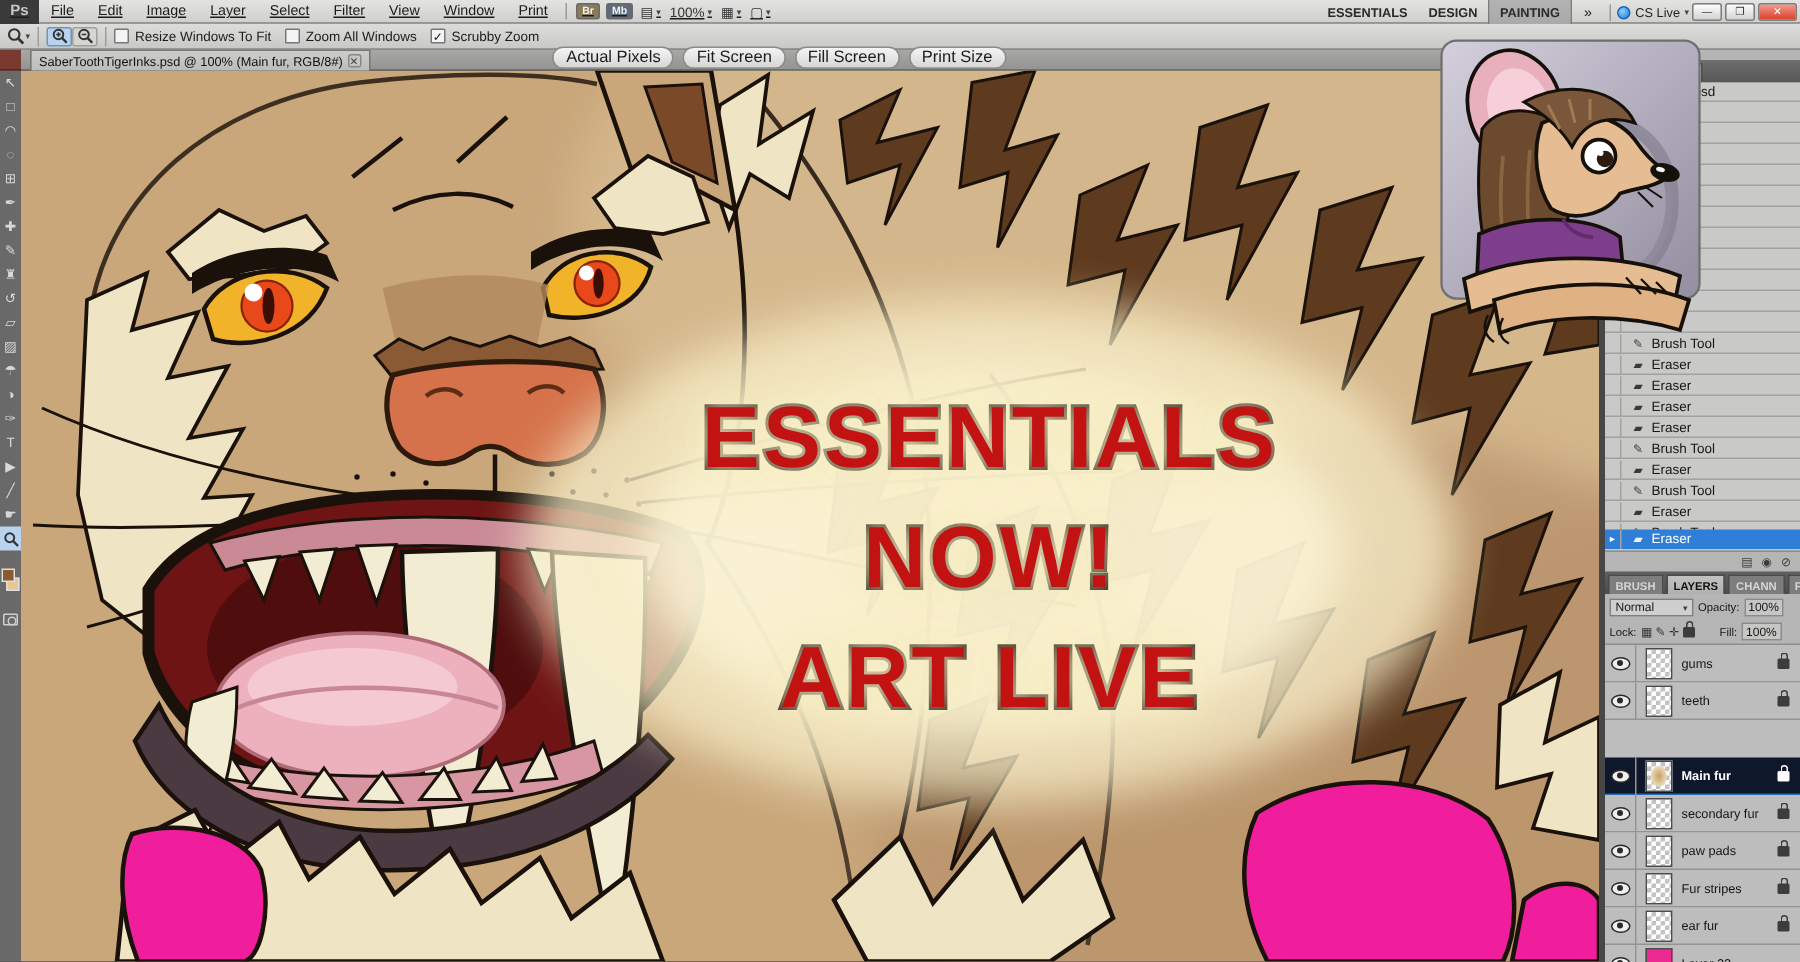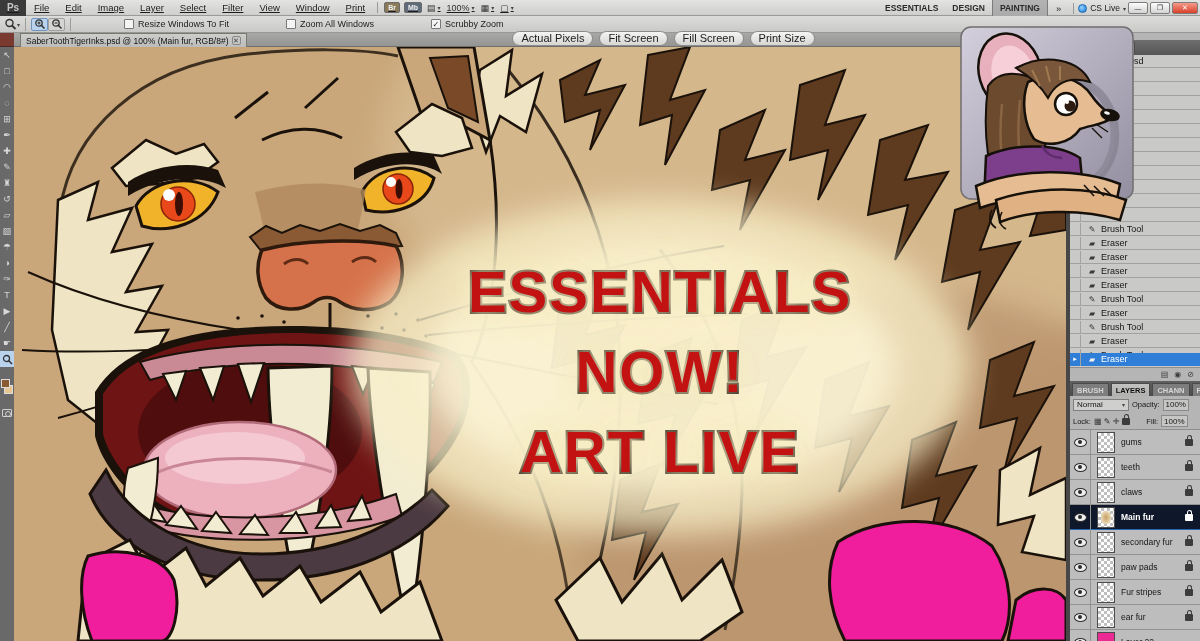--- a/index.html
+++ b/index.html
@@ -32,21 +32,21 @@
   .win-btn.close { background:linear-gradient(#f59a8a,#d9412a); color:#fff; width:26px; }
 
   
   #optionsbar { position:absolute; left:0; top:16px; width:1200px; height:17px;
     background:linear-gradient(#dcdcda,#c9c9c7); border-bottom:1px solid #979795;
     display:flex; align-items:center; font-size:9px; color:#1c1c1c; z-index:40; padding-left:4px; }
   .opt-sep { width:1px; height:13px; background:#9d9d9d; margin:0 5px; }
   .zoom-btn { width:17px; height:13px; border:1px solid #a0a0a0; border-radius:2px;
     display:flex; align-items:center; justify-content:center; background:#d5d5d3; }
   .zoom-btn.active { background:#b9d3ef; border-color:#6f95bf; }
-  .checkbox-group { display:flex; align-items:flex-end; gap:4px; margin-right:9px;margin-left:48px; }
+  .checkbox-group { display:flex; align-items:flex-end; gap:4px; margin-right:9px; }
   .checkbox { width:10px; height:10px; background:#f4f4f4; border:1px solid #787878;
     border-radius:1px; display:flex; align-items:center; justify-content:center;
     font-size:8px; color:#222; }
   .opt-button { height:15px; padding:0 8px; margin-right:6px; display:flex; align-items:center;
     font-size:11px; color:#1c1c1c; background:linear-gradient(#f4f4f4,#d6d6d4);
     border:1px solid #8b8b8b; border-radius:8px;margin-top:28px; }
 
   
   #tabstrip { position:absolute; left:0; top:33px; width:1066px; height:14px;
     background:linear-gradient(#a8a8a6,#949492); border-bottom:1px solid #6f6f6d; z-index:30; }
@@ -584,28 +584,20 @@
         <span class="lock-glyph"></span>
       </div>
       <div class="lrow" style="top:25px">
         <span class="eye-cell">
             <span class="eye"></span>
           </span>
         <span class="thumb"></span>
         <span class="lname">teeth</span>
         <span class="lock-glyph"></span>
       </div>
-      <div class="lrow" style="top:50px">
-        <span class="eye-cell">
-            <span class="eye"></span>
-          </span>
-        <span class="thumb"></span>
-        <span class="lname">claws</span>
-        <span class="lock-glyph"></span>
-      </div>
       <div class="lrow selected" style="top:75px">
         <span class="eye-cell">
             <span class="eye"></span>
           </span>
         <span class="thumb">
             <span class="content"></span>
           </span>
         <span class="lname">Main fur</span>
         <span class="lock-glyph"></span>
       </div>

